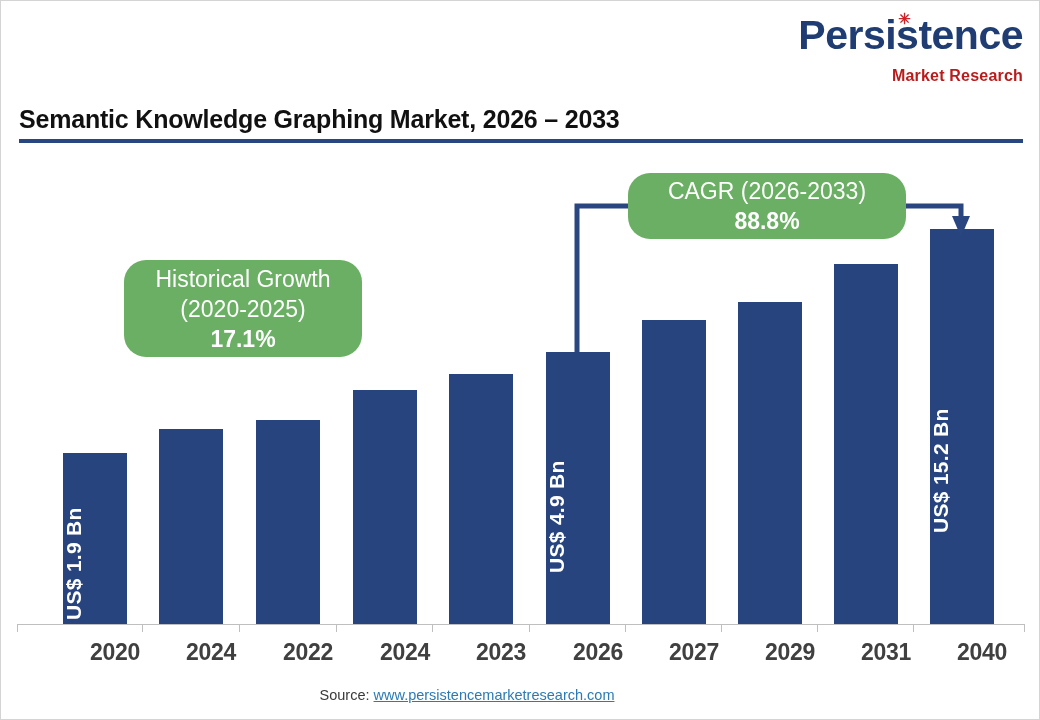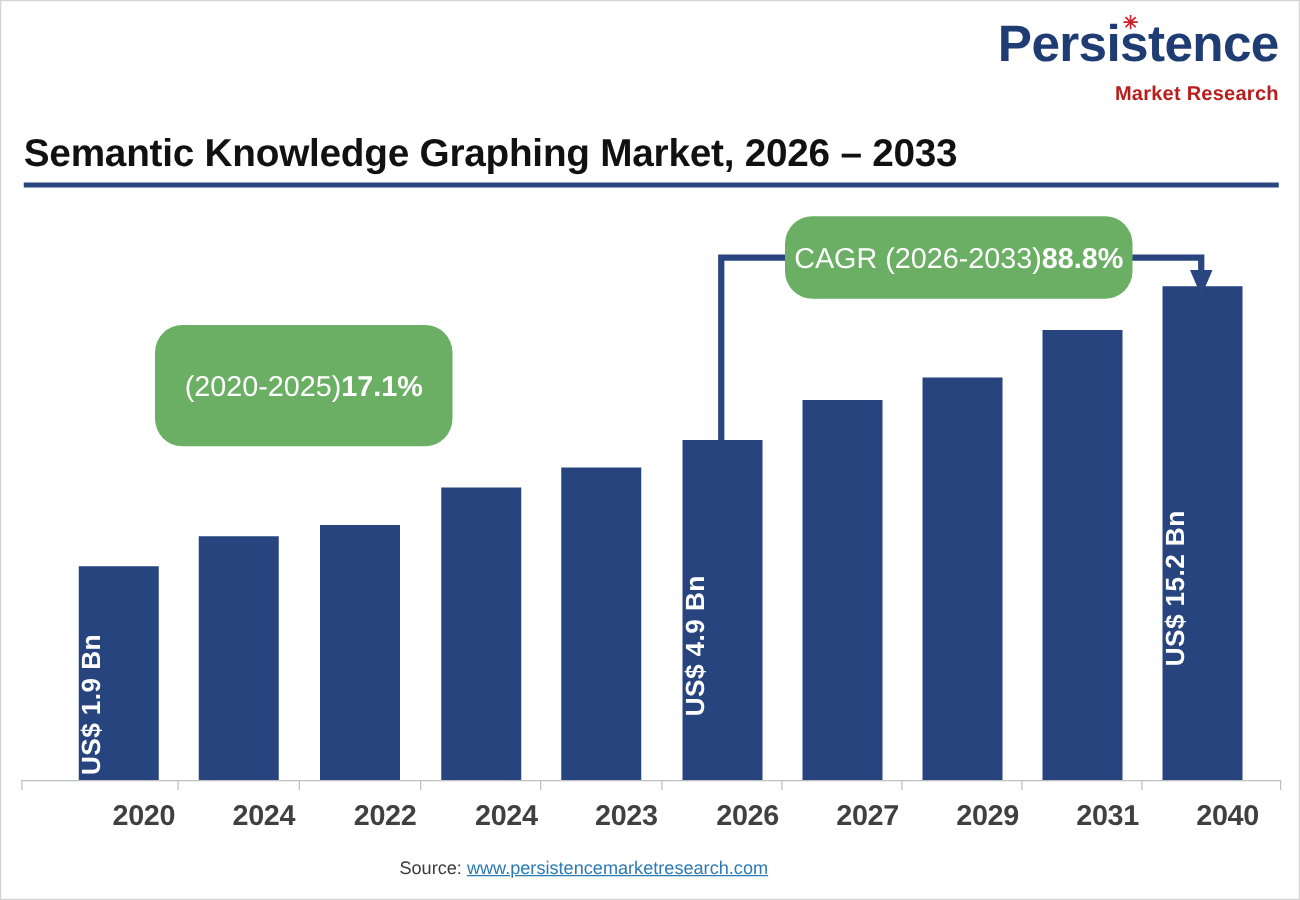--- a/index.html
+++ b/index.html
@@ -59,21 +59,21 @@
   
   .title-wrap {
     position: absolute;
     left: 18px;
     top: 104px;
     width: 1004px;
   }
   .title-text {
     font-family: "Liberation Sans", sans-serif;
     font-weight: bold;
-    font-size: 31px;
+    font-size: 25px;
     color: #111111;
     letter-spacing: -0.2px;
     white-space: nowrap;
   }
   .title-rule {
     margin-top: 5px;
     height: 4px;
     background: #2a4680;
     width: 100%;
   }
@@ -130,21 +130,21 @@
 
   
   .callout {
     position: absolute;
     background: #6aaf63;
     border-radius: 22px;
     color: #ffffff;
     text-align: center;
     font-family: "Liberation Sans", sans-serif;
     display: flex;
-    flex-direction: row;
+    flex-direction: column;
     justify-content: center;
     align-items: center;
     z-index: 6;
   }
   .callout .l1, .callout .l2 {
     font-size: 23px;
     line-height: 30px;
     font-weight: normal;
   }
   .callout .l3 {
@@ -253,20 +253,21 @@
     <div class="xlabel" style="left:916px;">2040</div>
 
     <svg class="connector" viewBox="0 0 1040 720" xmlns="http://www.w3.org/2000/svg">
       <polyline points="576,351 576,205 960,205 960,222" fill="none" stroke="#2a4680" stroke-width="5"></polyline>
       <polygon points="960,236 951,215 969,215" fill="#2a4680"></polygon>
     </svg>
 
   </div>
 
   <div class="callout" id="callout-historical">
+    <div class="l1">Historical Growth</div>
     <div class="l2">(2020-2025)</div>
     <div class="l3">17.1%</div>
   </div>
 
   <div class="callout" id="callout-cagr">
     <div class="l1">CAGR (2026-2033)</div>
     <div class="l3">88.8%</div>
   </div>
 
   <div class="source">

